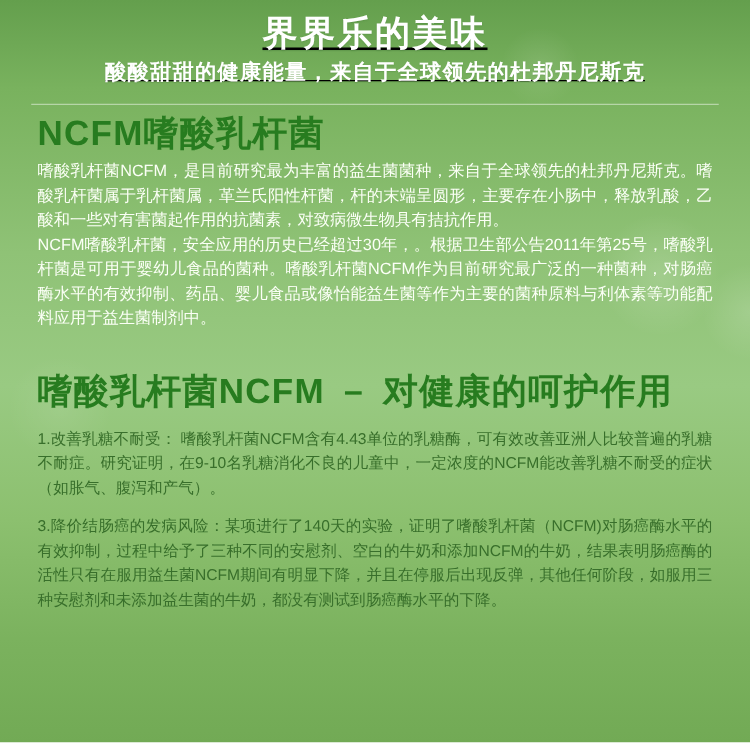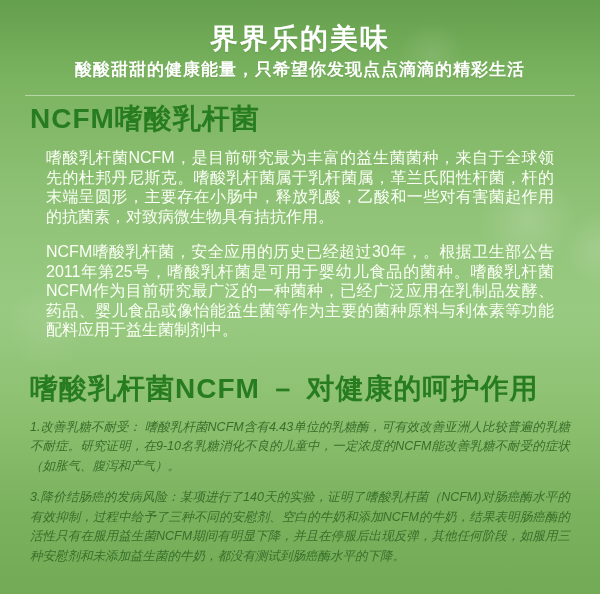--- a/index.html
+++ b/index.html
@@ -12,21 +12,21 @@
     width: 600px;
     height: 594px;
     overflow: hidden;
     background:
       radial-gradient(circle 70px at 88% 37%, rgba(255,255,255,0.16), rgba(255,255,255,0) 70%),
       radial-gradient(circle 55px at 100% 42%, rgba(255,255,255,0.14), rgba(255,255,255,0) 70%),
       radial-gradient(circle 45px at 72% 9%, rgba(255,255,255,0.10), rgba(255,255,255,0) 70%),
       radial-gradient(circle 60px at 8% 55%, rgba(255,255,255,0.08), rgba(255,255,255,0) 70%),
       linear-gradient(to bottom, #649f4d 0%, #79b25e 12%, #8fc276 34%, #99ca82 52%, #8cc06f 70%, #7bb25e 86%, #72aa55 100%);
   }
-  .header { text-align: center; padding-top: 22px; }
+  .header { text-align: center; padding-top: 10px; text-decoration: underline; }
   .title {
     margin: 0;
     color: #ffffff;
     font-size: 28px;
     font-weight: bold;
     letter-spacing: 2px;
     line-height: 34px;
     text-shadow: 0 1px 1px rgba(60,110,50,0.25);
   }
   .subtitle {
@@ -48,55 +48,55 @@
     margin: 0;
     color: #277c1f;
     font-size: 28px;
     font-weight: bold;
     letter-spacing: 1px;
     line-height: 26px;
   }
   .section-intro .section-heading { margin-top: 10px; }
   .section-benefits .section-heading { margin-top: 36px; }
   .intro-text p {
-    margin: 16px;
+    margin: 0;
     color: #fbfff6;
-    font-size: 16px;
+    font-size: 13px;
     line-height: 19.5px;
     text-align: justify;
   }
   .intro-text { margin-top: 7px; }
   .benefit-text p {
     margin: 12px 0 0 0;
     color: #386f2b;
     font-size: 12.5px;
     line-height: 19.5px;
     text-align: justify;
   }
-  .benefit-text { margin-top: 16px; font-style: italic; }
+  .benefit-text { margin-top: 16px; }
 </style>
 </head>
 <body>
 
 <div class="page">
 
   <div class="header">
     <h1 class="title">界界乐的美味</h1>
-    <h2 class="subtitle">酸酸甜甜的健康能量，只希望你发现点点滴滴的精彩生活</h2>
+    <h2 class="subtitle">酸酸甜甜的健康能量，来自于全球领先的杜邦丹尼斯克</h2>
   </div>
 
   <hr class="divider">
 
   <div class="content">
 
     <section class="section-intro">
       <h3 class="section-heading">NCFM嗜酸乳杆菌</h3>
       <div class="intro-text">
         <p>嗜酸乳杆菌NCFM，是目前研究最为丰富的益生菌菌种，来自于全球领先的杜邦丹尼斯克。嗜酸乳杆菌属于乳杆菌属，革兰氏阳性杆菌，杆的末端呈圆形，主要存在小肠中，释放乳酸，乙酸和一些对有害菌起作用的抗菌素，对致病微生物具有拮抗作用。</p>
-        <p>NCFM嗜酸乳杆菌，安全应用的历史已经超过30年，。根据卫生部公告2011年第25号，嗜酸乳杆菌是可用于婴幼儿食品的菌种。嗜酸乳杆菌NCFM作为目前研究最广泛的一种菌种，已经广泛应用在乳制品发酵、药品、婴儿食品或像怡能益生菌等作为主要的菌种原料与利体素等功能配料应用于益生菌制剂中。</p>
+        <p>NCFM嗜酸乳杆菌，安全应用的历史已经超过30年，。根据卫生部公告2011年第25号，嗜酸乳杆菌是可用于婴幼儿食品的菌种。嗜酸乳杆菌NCFM作为目前研究最广泛的一种菌种，对肠癌酶水平的有效抑制、药品、婴儿食品或像怡能益生菌等作为主要的菌种原料与利体素等功能配料应用于益生菌制剂中。</p>
       </div>
     </section>
 
     <section class="section-benefits">
       <h3 class="section-heading">嗜酸乳杆菌NCFM － 对健康的呵护作用</h3>
       <div class="benefit-text">
         <p>1.改善乳糖不耐受： 嗜酸乳杆菌NCFM含有4.43单位的乳糖酶，可有效改善亚洲人比较普遍的乳糖不耐症。研究证明，在9-10名乳糖消化不良的儿童中，一定浓度的NCFM能改善乳糖不耐受的症状（如胀气、腹泻和产气）。</p>
         <p>3.降价结肠癌的发病风险：某项进行了140天的实验，证明了嗜酸乳杆菌（NCFM)对肠癌酶水平的有效抑制，过程中给予了三种不同的安慰剂、空白的牛奶和添加NCFM的牛奶，结果表明肠癌酶的活性只有在服用益生菌NCFM期间有明显下降，并且在停服后出现反弹，其他任何阶段，如服用三种安慰剂和未添加益生菌的牛奶，都没有测试到肠癌酶水平的下降。</p>
 
       </div>

